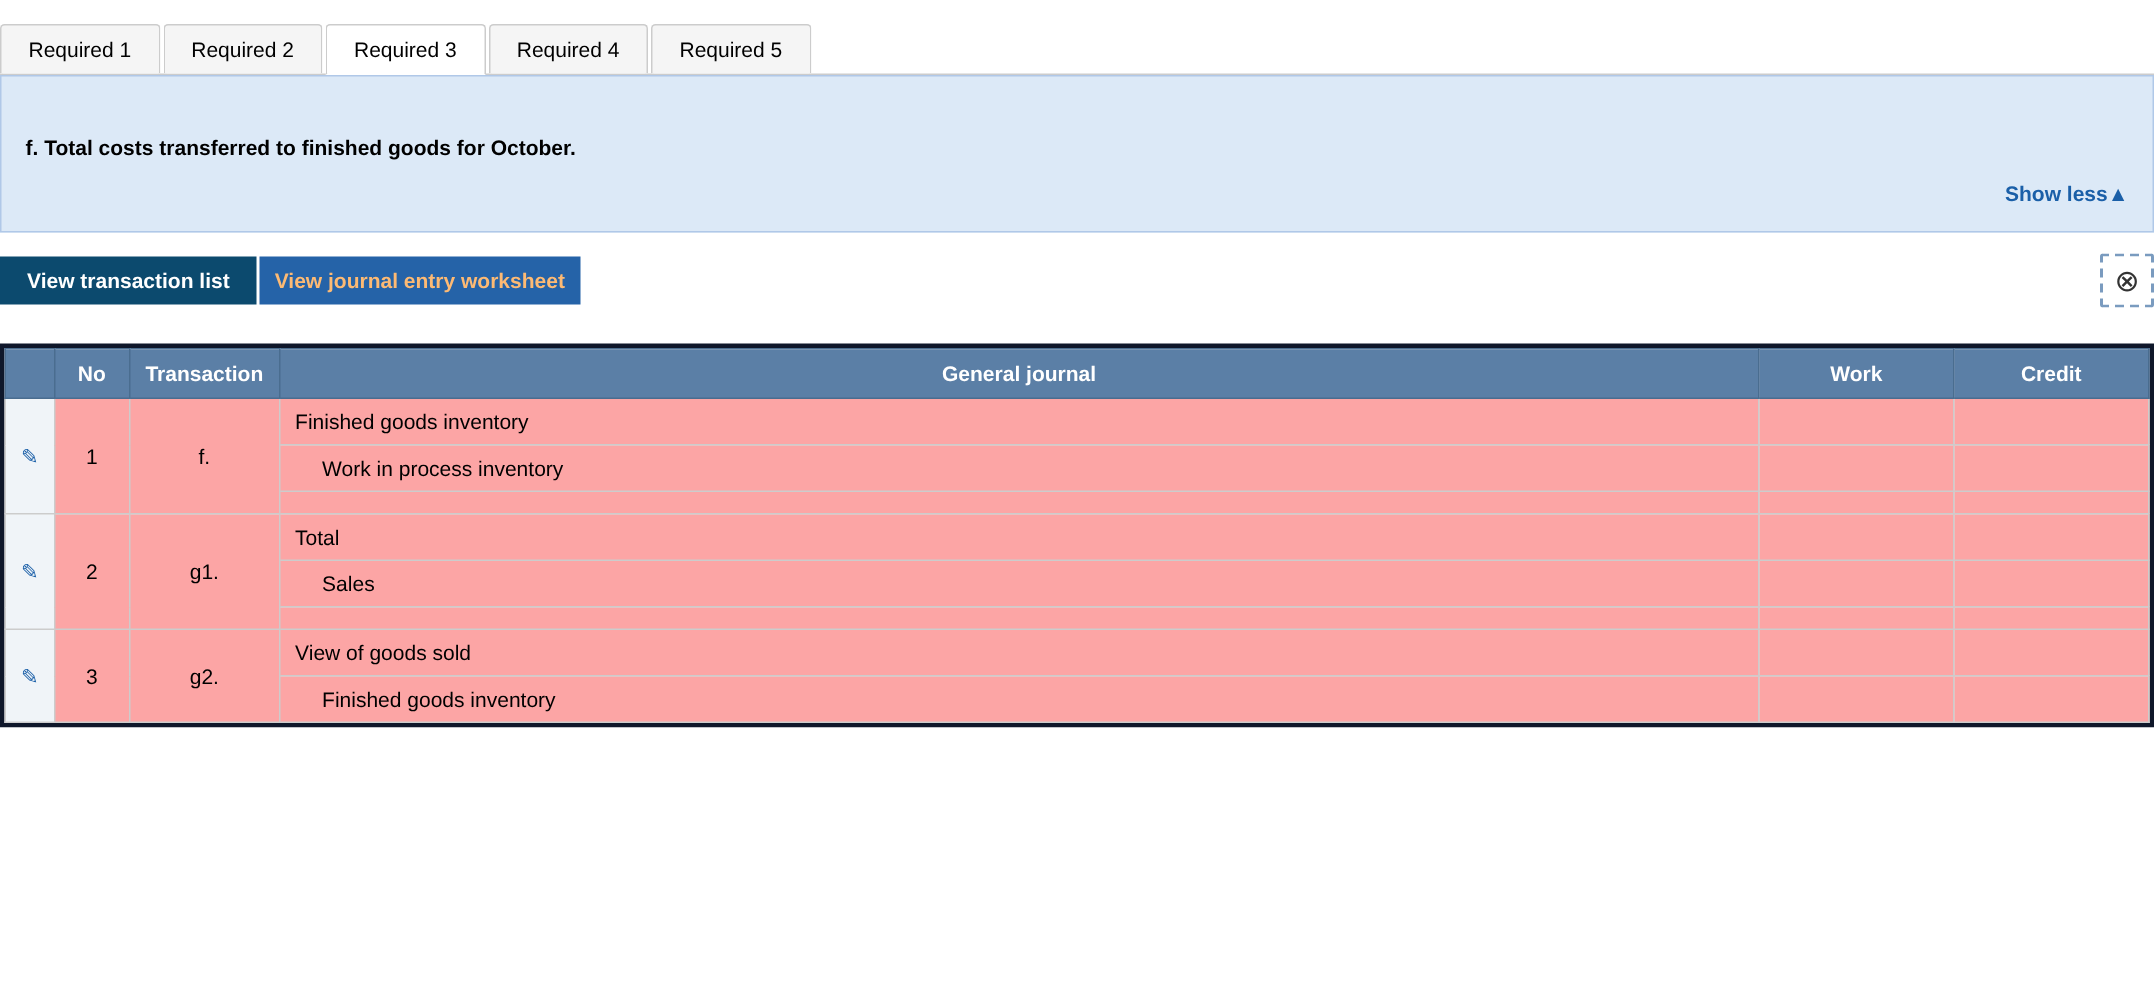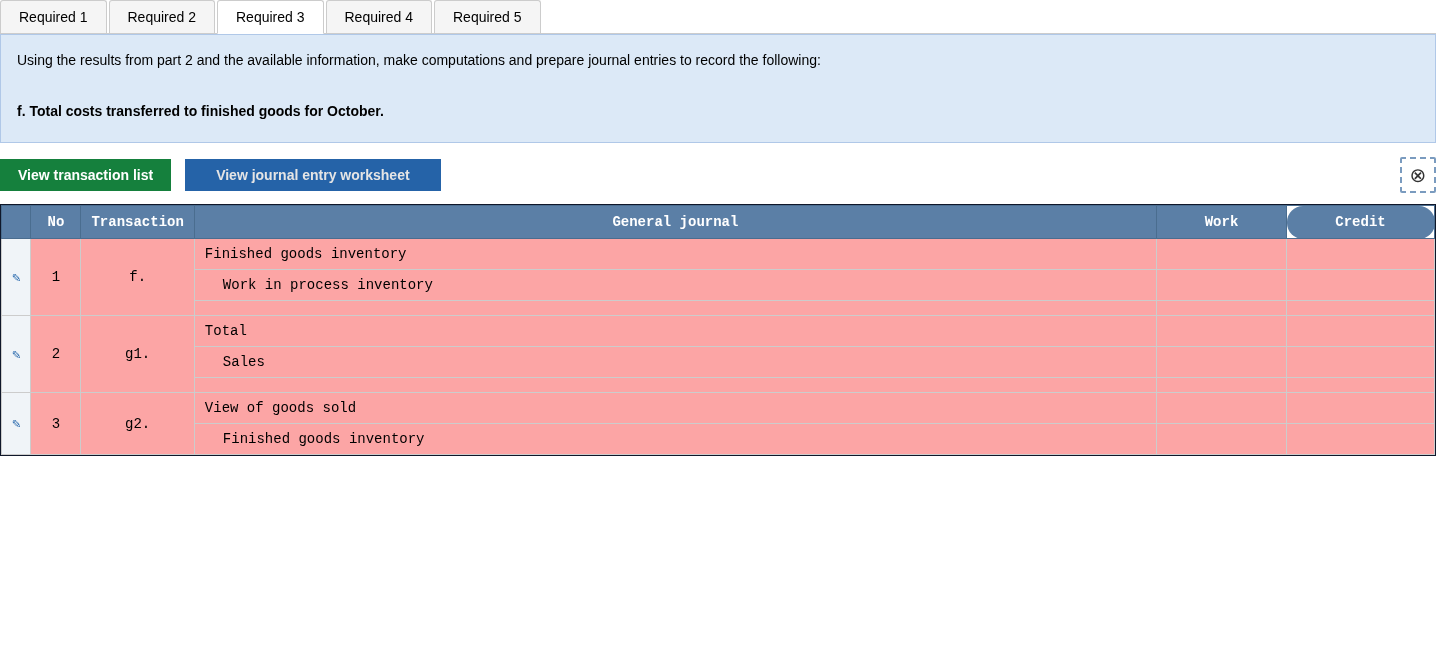--- a/index.html
+++ b/index.html
@@ -12,21 +12,21 @@
       font-family: Arial, sans-serif;
       font-size: 14px;
       background: #fff;
       color: #000;
     }
 
     .tabs-container {
       display: flex;
       flex-direction: row;
       border-bottom: 1px solid #ccc;
-      padding-top: 0;
+      padding-top: 16px;
     }
 
     .tab {
       padding: 8px 18px;
       border: 1px solid #ccc;
       border-bottom: none;
       margin-right: 2px;
       background: #f5f5f5;
       cursor: pointer;
       font-size: 14px;
@@ -67,35 +67,35 @@
 
     .button-row {
       display: flex;
       flex-direction: row;
       align-items: center;
       margin: 14px 0 0 0;
       gap: 0;
     }
 
     .btn-dark {
-      background: #15803d;
+      background: #0c4a6e;
       color: #fff;
       border: none;
       padding: 8px 18px;
       cursor: pointer;
       font-size: 14px;
       font-weight: bold;
-      margin-right: 14px;
+      margin-right: 2px;
     }
 
     .btn-blue {
       background: #2563a8;
-      color: #e5e5e5;
+      color: #fdba74;
       border: none;
-      padding: 8px 31px;
+      padding: 8px 10px;
       cursor: pointer;
       font-size: 14px;
       font-weight: bold;
     }
 
     .circle-x-btn {
       margin-left: auto;
       width: 36px;
       height: 36px;
       border: 2px dashed #7a9bbf;
@@ -103,23 +103,22 @@
       cursor: pointer;
       display: flex;
       align-items: center;
       justify-content: center;
       font-size: 20px;
       color: #333;
       border-radius: 2px;
     }
 
     .table-wrapper {
-      margin-top: 11px;
-      border: 1px solid #0f172a;
-      font-family: Liberation Mono, monospace;
+      margin-top: 24px;
+      border: 3px solid #0f172a;
     }
 
     table {
       width: 100%;
       border-collapse: collapse;
     }
 
     thead tr th {
       background: #5b7fa6;
       color: #fff;
@@ -186,43 +185,45 @@
 
 <div class="tabs-container">
   <div class="tab">Required 1</div>
   <div class="tab">Required 2</div>
   <div class="tab active">Required 3</div>
   <div class="tab">Required 4</div>
   <div class="tab">Required 5</div>
 </div>
 
 <div class="info-box">
-  <p>Using the results from part 2 and the available information, make computations and prepare journal entries to record the following:</p>
   <br>
   <p><strong>f. Total costs transferred to finished goods for October.</strong></p>
+  <div class="show-less">
+    <span>Show less▲</span>
+  </div>
 </div>
 
 <div class="button-row">
   <button class="btn-dark">View transaction list</button>
   <button class="btn-blue">View journal entry worksheet</button>
   <div class="circle-x-btn">
     <span>⊗</span>
   </div>
 </div>
 
 <div class="table-wrapper">
   <table>
     <thead>
       <tr>
         <th class="center" style="width:28px;"></th>
         <th class="center" style="width:50px;">No</th>
         <th class="center" style="width:100px;">Transaction</th>
         <th class="center">General journal</th>
         <th class="center" style="width:130px;">Work</th>
-        <th class="center" style="width:148px;border-radius:16px;">Credit</th>
+        <th class="center" style="width:130px;">Credit</th>
       </tr>
     </thead>
     <tbody>
 
       <tr>
         <td class="edit-col" rowspan="3">
           <span class="edit-icon">✎</span>
         </td>
         <td class="no-col" rowspan="3">1</td>
         <td class="trans-col" rowspan="3">f.</td>

